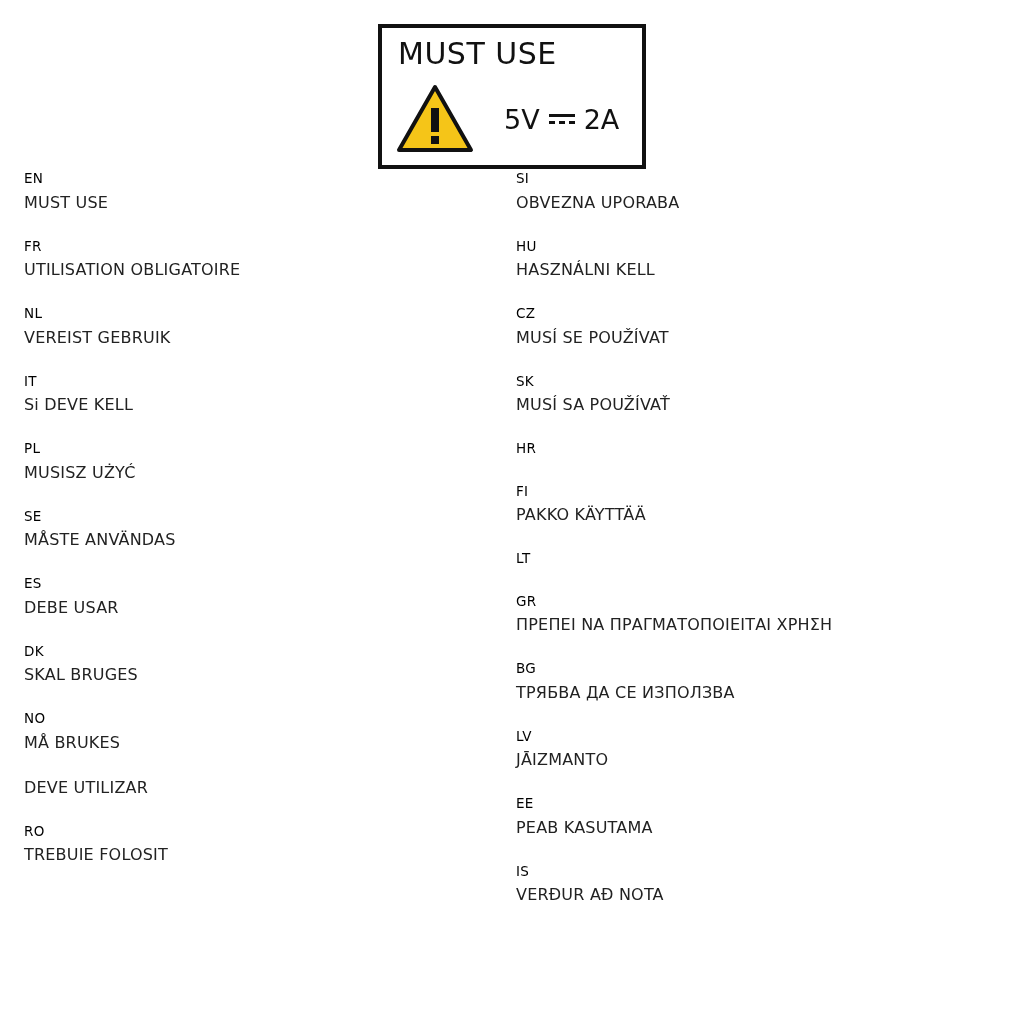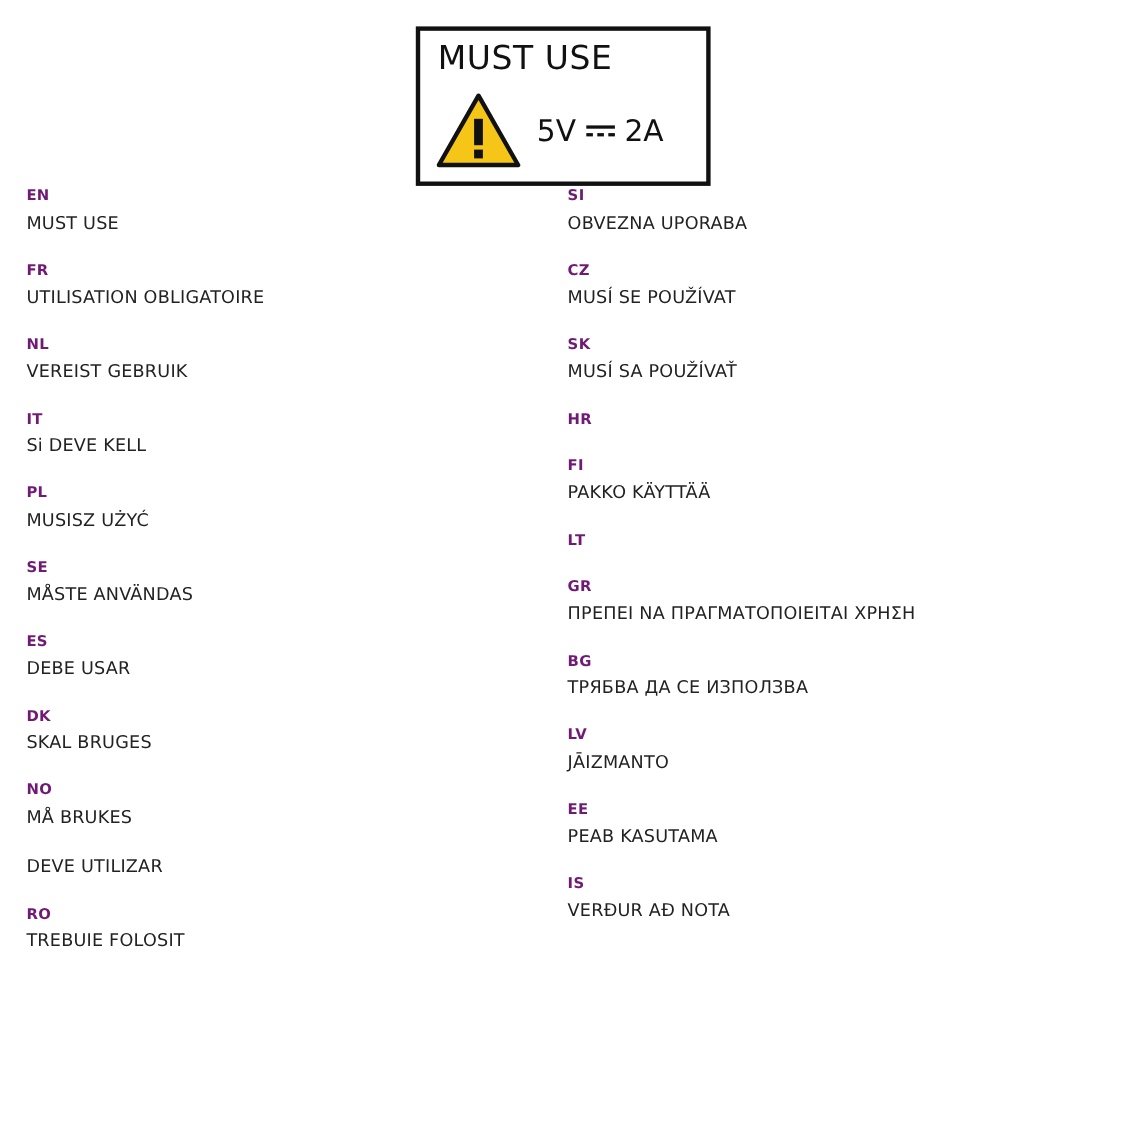--- a/index.html
+++ b/index.html
@@ -36,21 +36,21 @@
     color: #111111;
     font-weight: 400;
     white-space: nowrap;
   }
   .label-row {
     position: absolute;
     left: 14px;
     top: 56px;
     display: flex;
     align-items: center;
-    gap: 14px;
+    gap: 30px;
   }
   .warn-tri {
     width: 78px;
     height: 70px;
     position: relative;
     flex: 0 0 auto;
   }
   .warn-tri svg { display: block; }
   .rating {
     display: flex;
@@ -99,23 +99,23 @@
     box-sizing: border-box;
   }
   .col.left  { padding-left: 24px; }
   .col.right { padding-left: 516px; position: absolute; top: 0; left: 0; width: 911px; }
   .entry {
     margin-bottom: 29px;
     line-height: 1;
   }
   .entry-code {
     font-size: 13.5px;
-    font-weight: bold;
+    font-weight: normal;
     letter-spacing: 0.3px;
-    color: #701a75;
+    color: #000000;
     margin-bottom: 9px;
   }
   .entry-text {
     font-size: 16px;
     font-weight: 400;
     letter-spacing: 0.2px;
     color: #222222;
     white-space: nowrap;
   }
 </style>
@@ -191,20 +191,24 @@
       <div class="entry-text">TREBUIE FOLOSIT</div>
     </div>
   </div>
 
   <div class="col right">
     <div class="entry">
       <div class="entry-code">SI</div>
       <div class="entry-text">OBVEZNA UPORABA</div>
     </div>
     <div class="entry">
+      <div class="entry-code">HU</div>
+      <div class="entry-text">HASZNÁLNI KELL</div>
+    </div>
+    <div class="entry">
       <div class="entry-code">CZ</div>
       <div class="entry-text">MUSÍ SE POUŽÍVAT</div>
     </div>
     <div class="entry">
       <div class="entry-code">SK</div>
       <div class="entry-text">MUSÍ SA POUŽÍVAŤ</div>
     </div>
     <div class="entry">
       <div class="entry-code">HR</div>
     </div>

